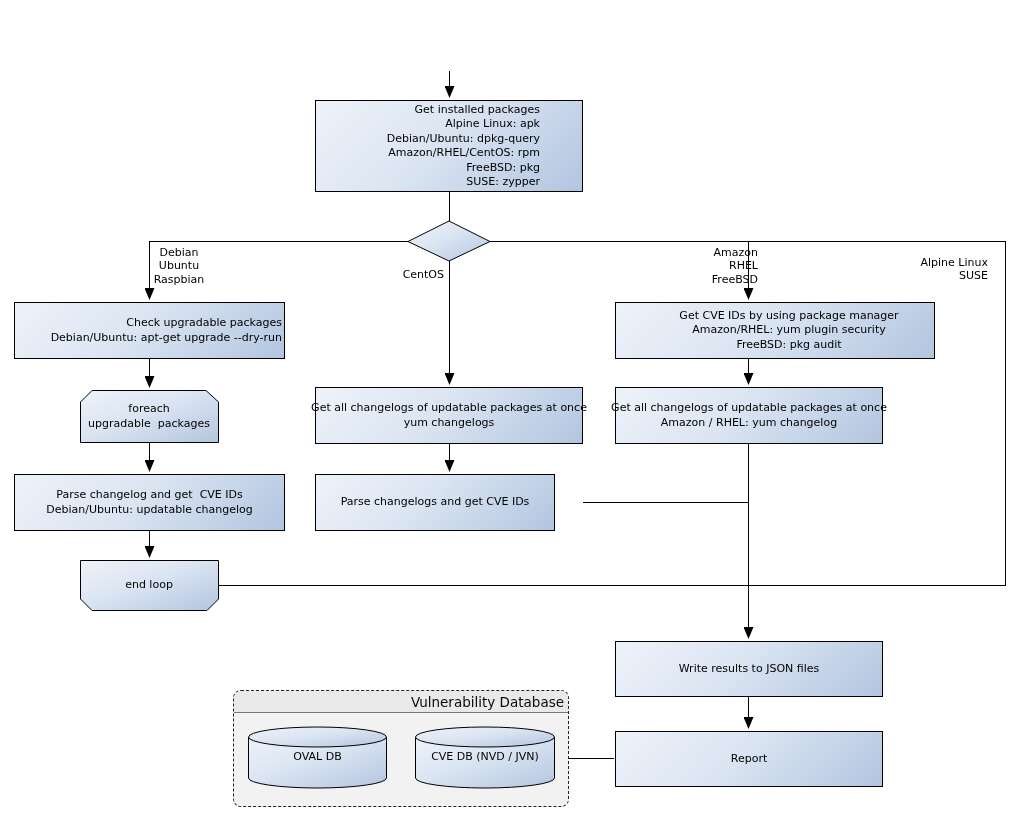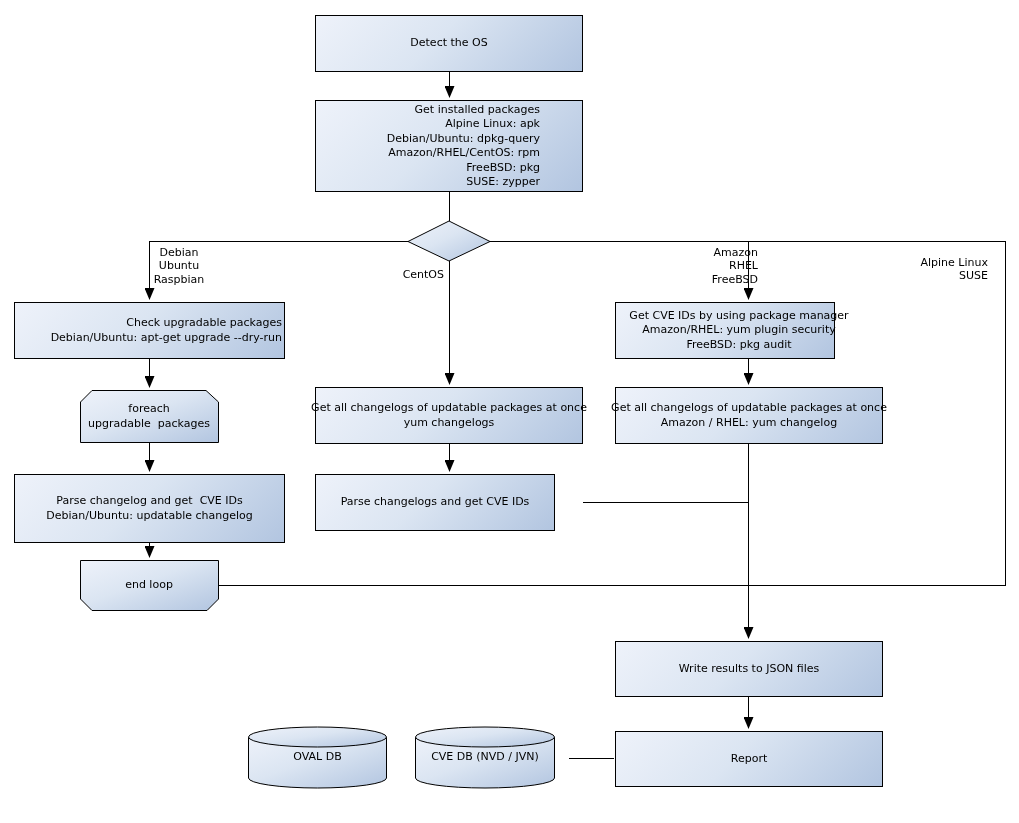--- a/index.html
+++ b/index.html
@@ -34,20 +34,23 @@
 
   svg.wires{position:absolute;left:0;top:0;z-index:2;}
   .wire{stroke:#000;stroke-width:1;fill:none;shape-rendering:crispEdges;}
   .shape{stroke:#000;stroke-width:1;}
 </style>
 </head>
 <body>
 
 <div class="canvas">
 
+  <div class="db-box">
+    <div class="db-header">Vulnerability Database</div>
+  </div>
 
   <svg class="wires" width="1019" height="823">
     <defs>
       <linearGradient id="gBox" x1="0" y1="0" x2="1" y2="1">
         <stop offset="0" stop-color="#eef2fa"></stop>
         <stop offset="0.45" stop-color="#dbe5f2"></stop>
         <stop offset="1" stop-color="#b2c5e0"></stop>
       </linearGradient>
       <marker id="arr" viewBox="0 0 12 10" refX="11" refY="5" markerWidth="12" markerHeight="10" markerUnits="userSpaceOnUse" orient="auto">
         <path d="M0,0 L12,5 L0,10 Z" fill="#000"></path>
@@ -80,53 +83,50 @@
     <g>
       <path class="shape" d="M248.5,737 L248.5,778 A69,10 0 0 0 386.5,778 L386.5,737" fill="url(#gBox)"></path>
       <ellipse class="shape" cx="317.5" cy="737" rx="69" ry="10" fill="url(#gBox)"></ellipse>
     </g>
     <g>
       <path class="shape" d="M415.5,737 L415.5,778 A69.5,10 0 0 0 554.5,778 L554.5,737" fill="url(#gBox)"></path>
       <ellipse class="shape" cx="485" cy="737" rx="69.5" ry="10" fill="url(#gBox)"></ellipse>
     </g>
   </svg>
 
-  <div class="node" style="left:315px;top:15px;width:268px;height:57px;">
-    <div class="line">Detect the OS</div>
-  </div>
 
   <div class="node align-right" style="left:315px;top:100px;width:268px;height:92px;padding-right:42px;">
     <div class="line">Get installed packages</div>
     <div class="line">Alpine Linux: apk</div>
     <div class="line">Debian/Ubuntu: dpkg-query</div>
     <div class="line">Amazon/RHEL/CentOS: rpm</div>
     <div class="line">FreeBSD: pkg</div>
     <div class="line">SUSE: zypper</div>
   </div>
 
   <div class="node align-right" style="left:14px;top:302px;width:271px;height:57px;padding-right:2px;">
     <div class="line">Check upgradable packages</div>
     <div class="line">Debian/Ubuntu: apt-get upgrade --dry-run</div>
   </div>
 
-  <div class="node" style="left:14px;top:474px;width:271px;height:69px;">
+  <div class="node" style="left:14px;top:474px;width:271px;height:57px;">
     <div class="line">Parse changelog and get  CVE IDs</div>
     <div class="line">Debian/Ubuntu: updatable changelog</div>
   </div>
 
   <div class="node" style="left:315px;top:387px;width:268px;height:57px;">
     <div class="line">Get all changelogs of updatable packages at once</div>
     <div class="line">yum changelogs</div>
   </div>
 
   <div class="node" style="left:315px;top:474px;width:240px;height:57px;">
     <div class="line">Parse changelogs and get CVE IDs</div>
   </div>
 
-  <div class="node" style="left:615px;top:302px;width:220px;height:57px;padding-left:28px;">
+  <div class="node" style="left:615px;top:302px;width:320px;height:57px;padding-left:28px;">
     <div class="line">Get CVE IDs by using package manager</div>
     <div class="line">Amazon/RHEL: yum plugin security</div>
     <div class="line">FreeBSD: pkg audit</div>
   </div>
 
   <div class="node" style="left:615px;top:387px;width:268px;height:57px;">
     <div class="line">Get all changelogs of updatable packages at once</div>
     <div class="line">Amazon / RHEL: yum changelog</div>
   </div>
 

